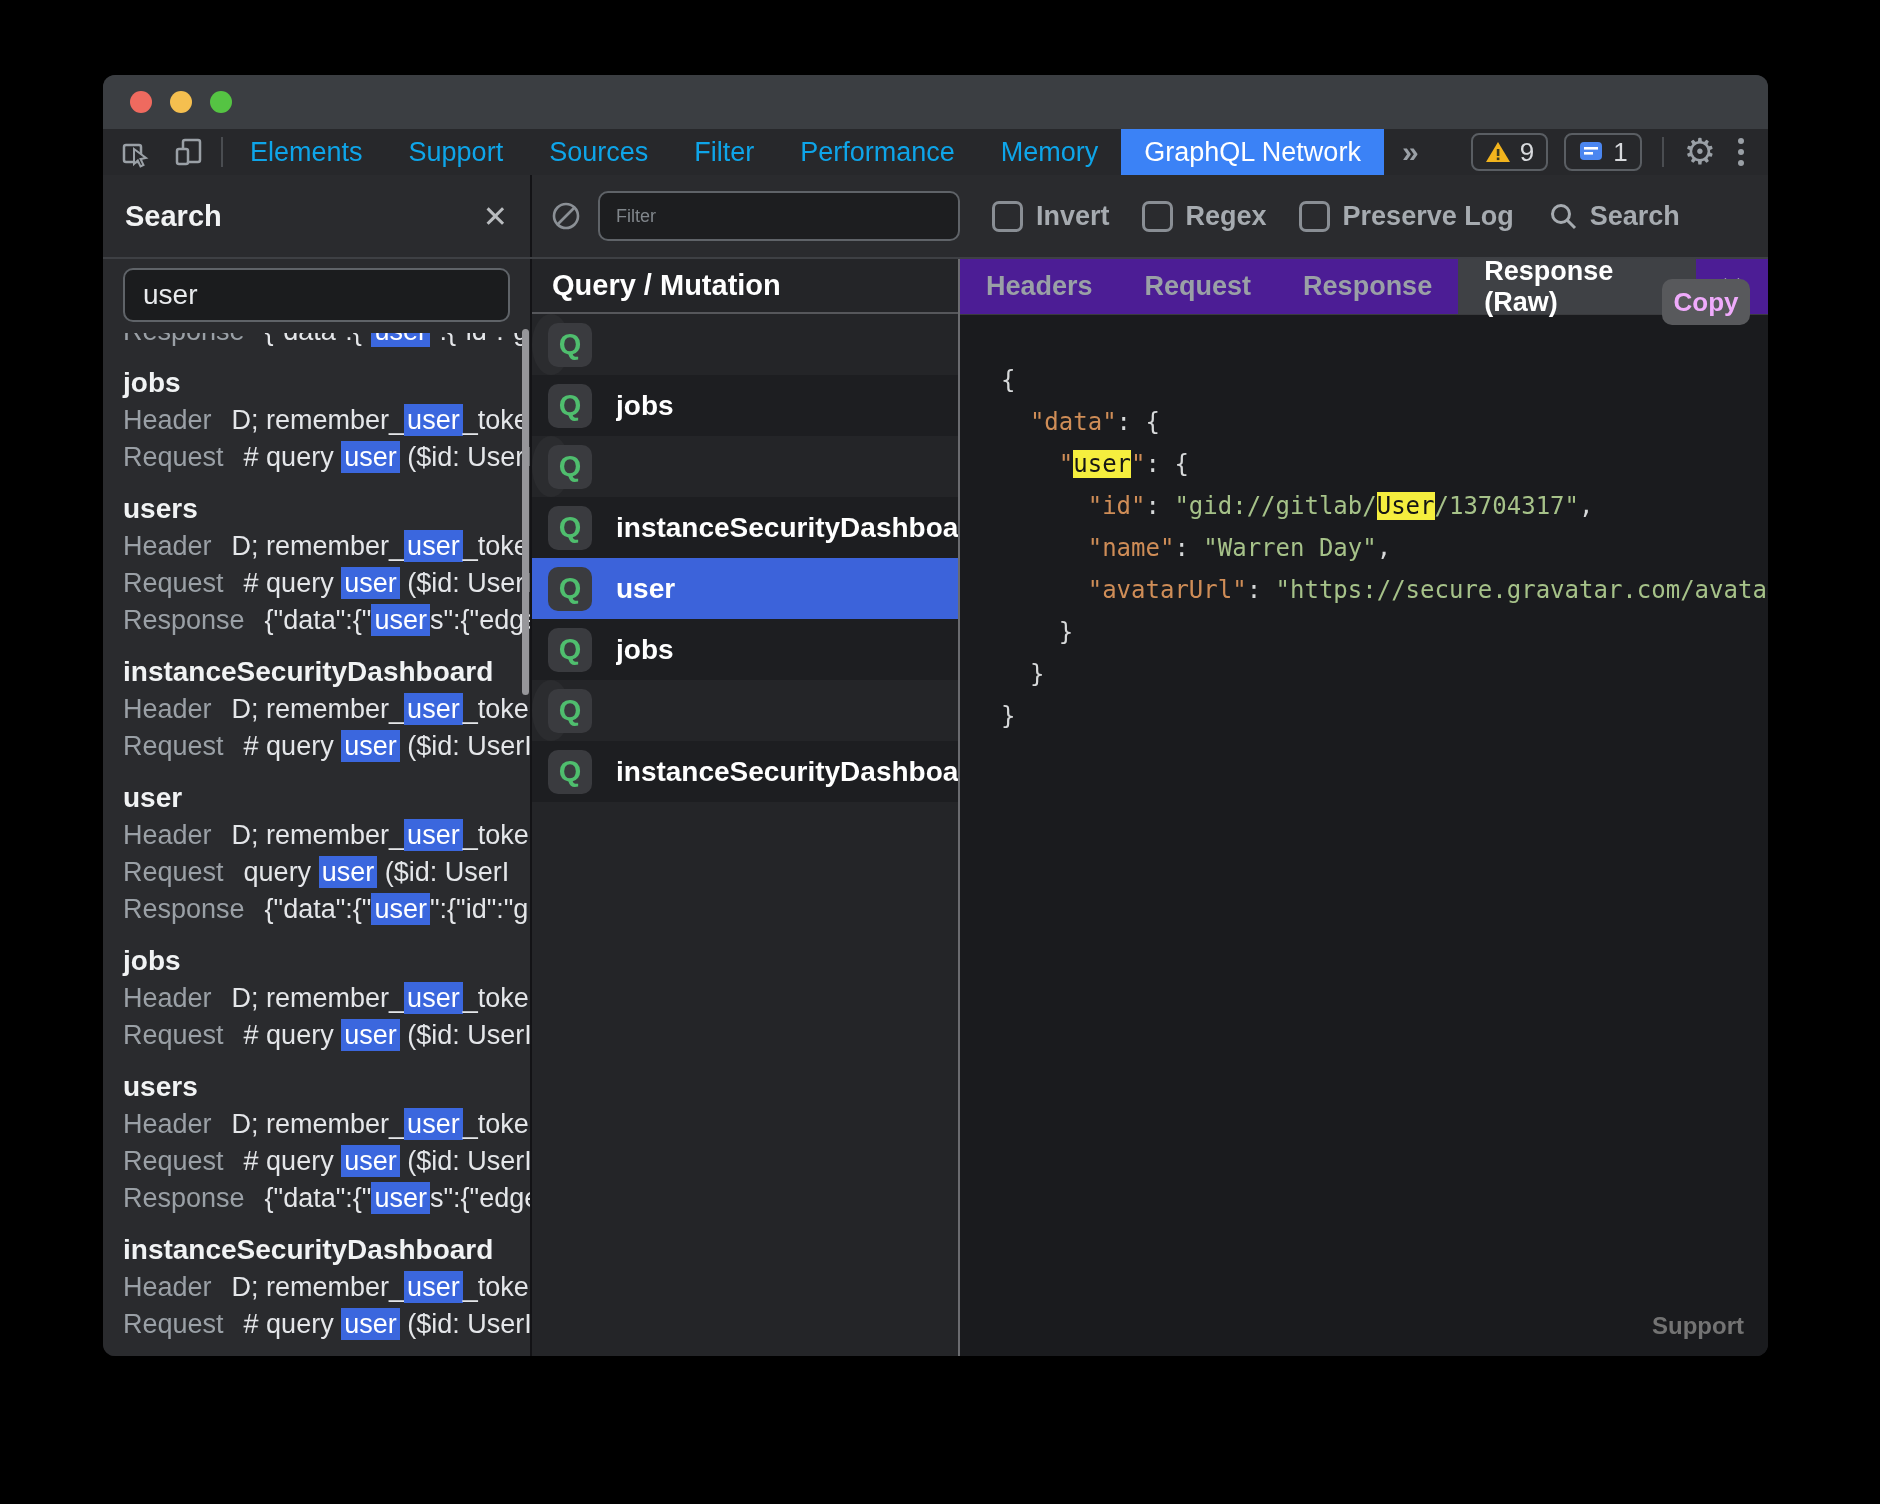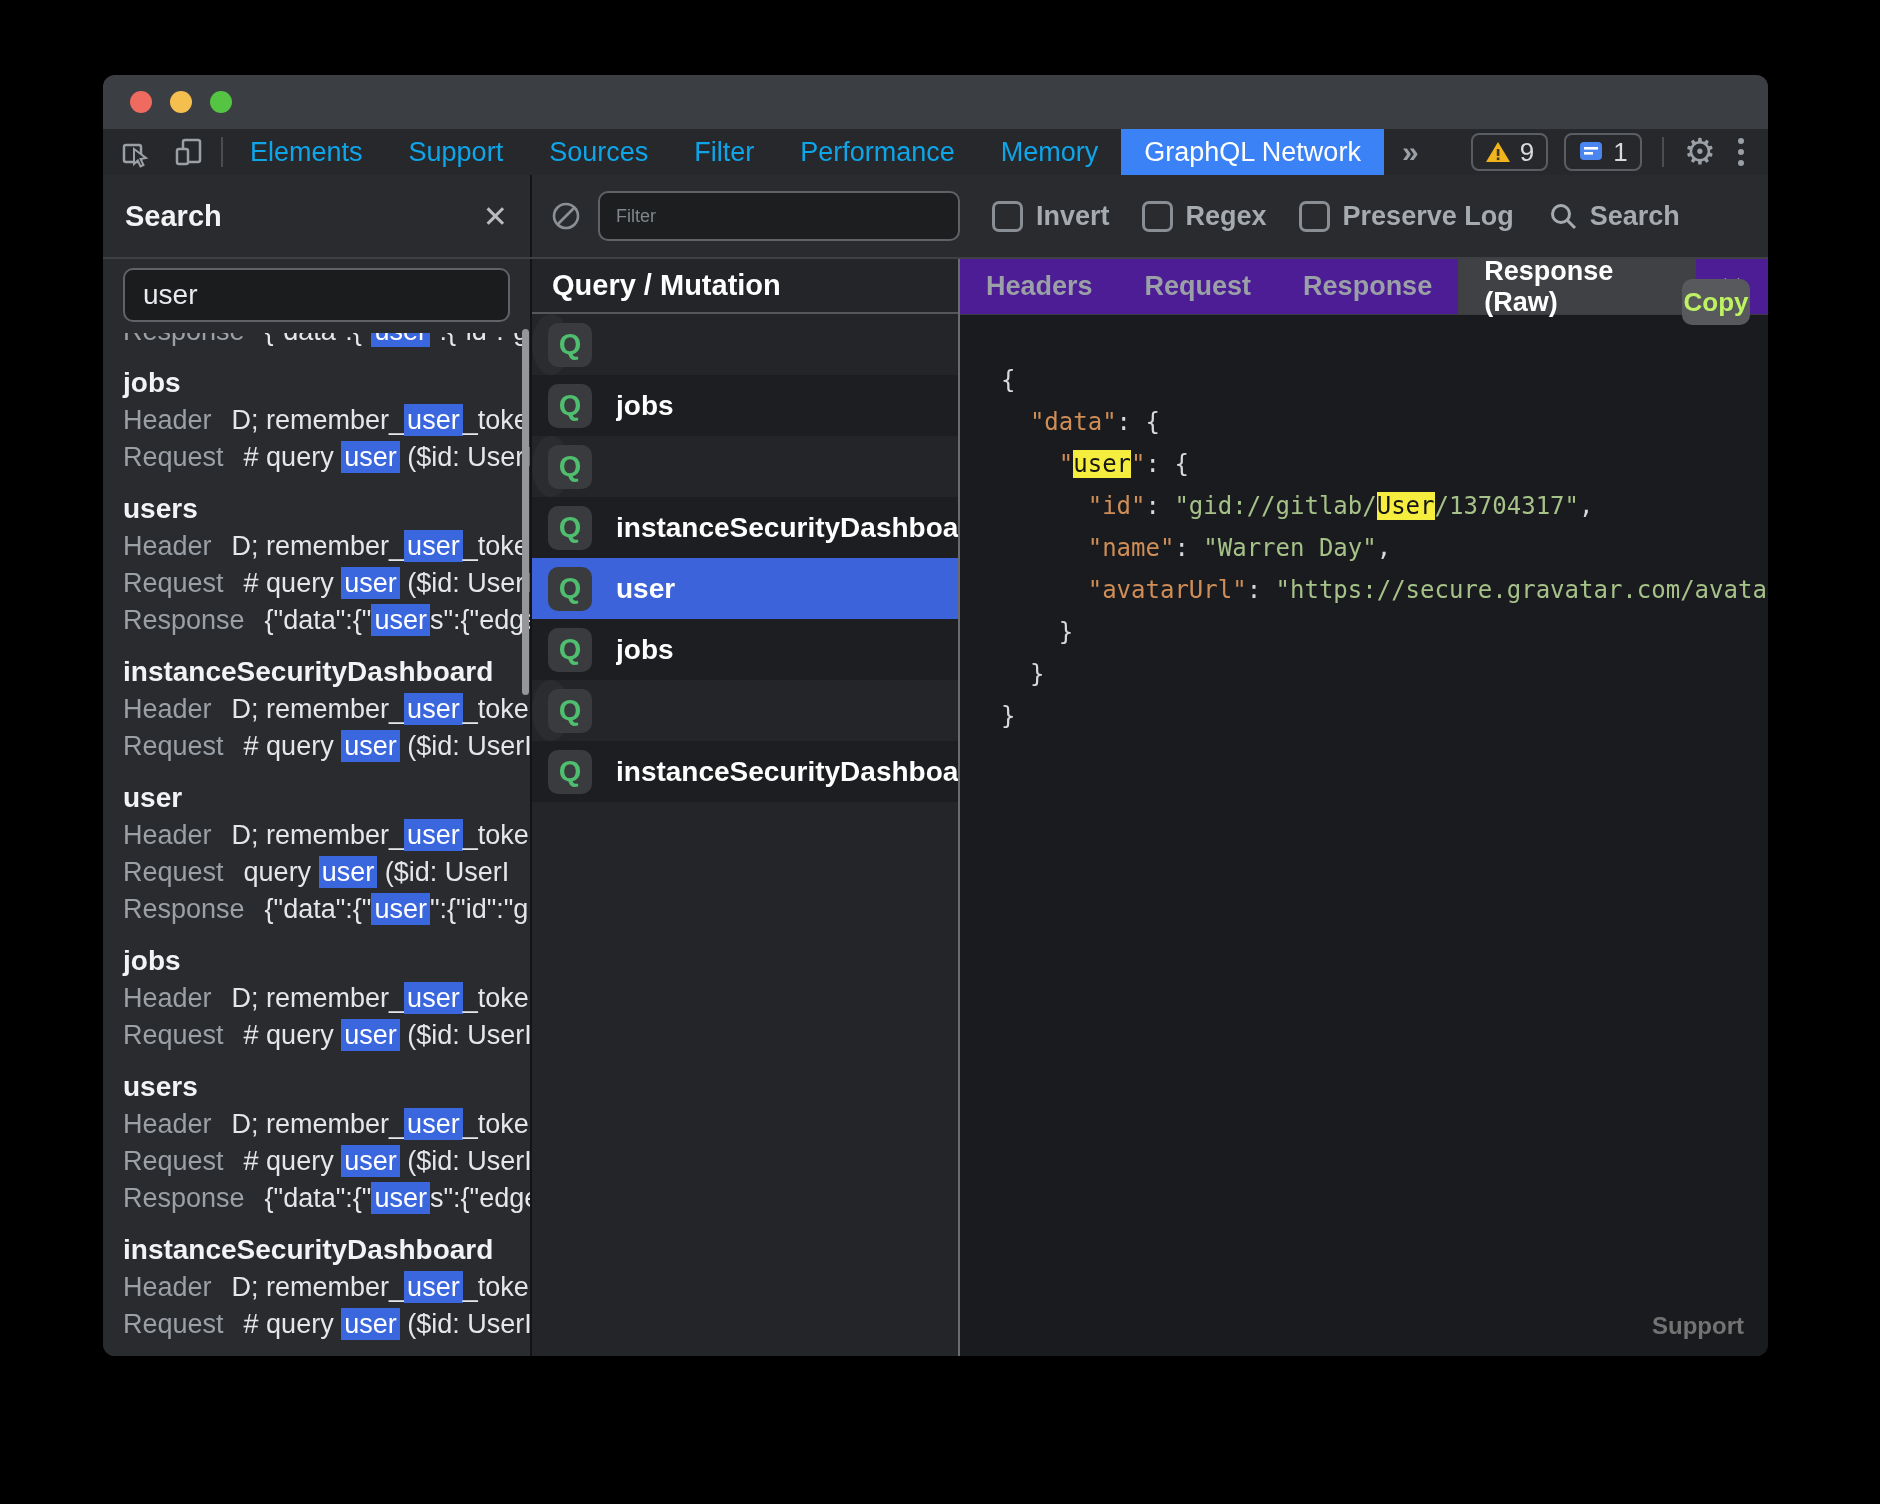--- a/index.html
+++ b/index.html
@@ -80,22 +80,22 @@
   .detail-tabs{height:55px;flex:0 0 auto;display:flex;align-items:stretch;background:#4c1d95;
                border-bottom:1px solid #3a3b3e;}
   .dtab{display:flex;align-items:center;padding:0 26px;color:#9aa0a6;font-size:27px;font-weight:bold;}
   .dtab.active{background:#3f4145;color:#fff;}
   .dclose{margin-left:auto;display:flex;align-items:center;padding:0 24px;color:#b9bcbf;font-size:29px;}
   .json-area{flex:1;position:relative;overflow:hidden;padding:44px 0 0 41px;
              font-family:"DejaVu Sans Mono",monospace;font-size:24px;line-height:42px;}
   .json-line{white-space:pre;height:42px;}
   .p{color:#d7d9da;}.k{color:#cf8d57;}.s{color:#a6c289;}
   .yhl{background:#f5ee3e;color:#151515;}
-  .copy{position:absolute;top:20px;right:18px;width:68px;height:46px;background:#58595c;border-radius:10px;
-        color:#bef264;font-size:26px;font-weight:bold;display:flex;align-items:center;justify-content:center;
+  .copy{position:absolute;top:20px;right:18px;width:88px;height:46px;background:#58595c;border-radius:10px;
+        color:#f0abfc;font-size:26px;font-weight:bold;display:flex;align-items:center;justify-content:center;
         font-family:"Liberation Sans",sans-serif;}
   .support{position:absolute;bottom:16px;right:24px;color:#737373;font-weight:bold;font-size:24px;
            font-family:"Liberation Sans",sans-serif;}
   svg{display:block;}
 </style>
 </head>
 <body>
 
 <div class="canvas">
   <div class="window">

